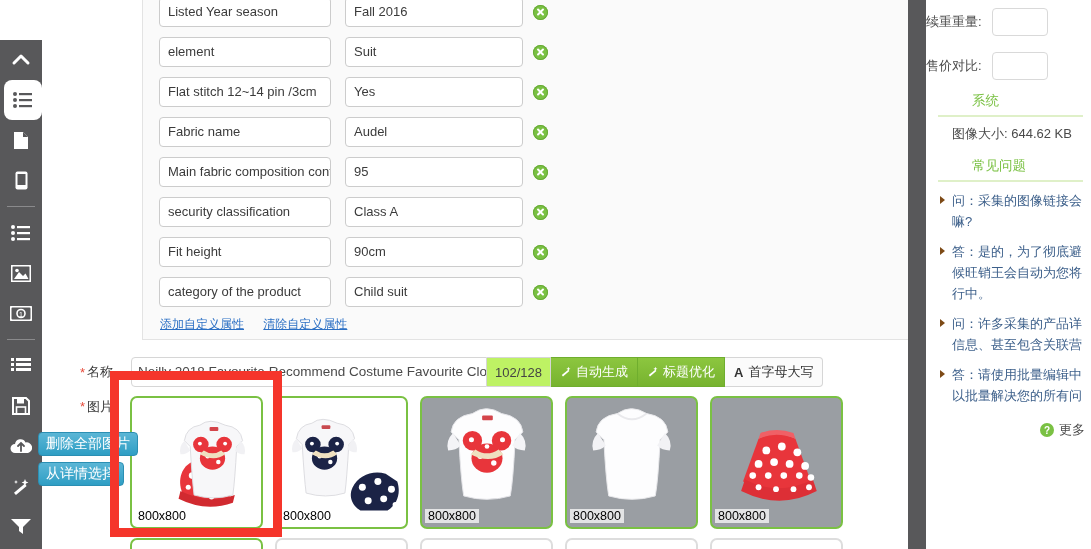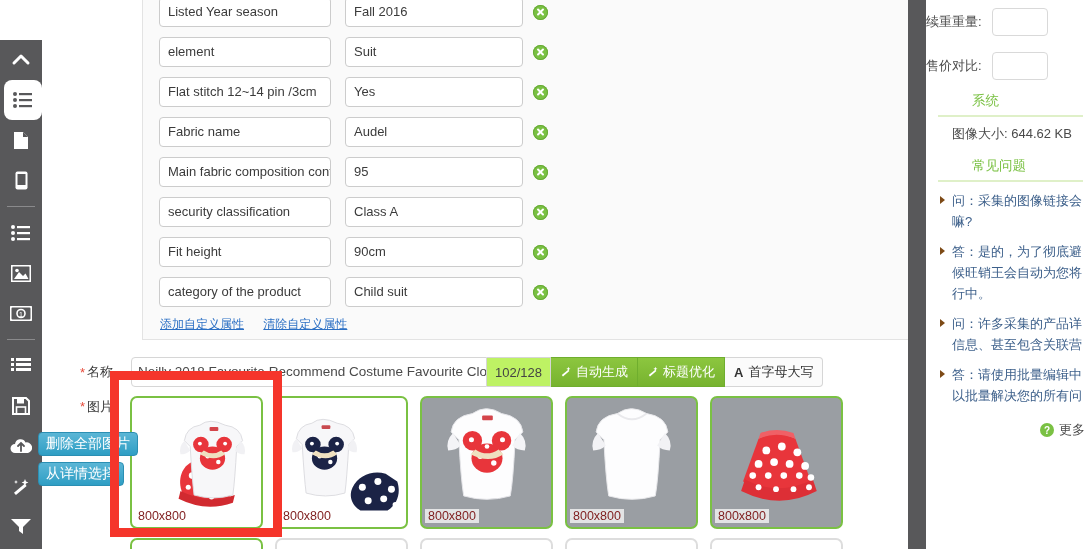--- a/index.html
+++ b/index.html
@@ -131,21 +131,21 @@
   .thumb {
     width: 133px; height: 133px;
     border: 2px solid #7ac143; border-radius: 7px;
     position: relative; overflow: hidden; background: #ffffff;
     cursor: pointer;
   }
   .thumb.gray-bg { background: #9a9ea3; }
   .thumb-badge {
     position: absolute; left: 3px; bottom: 4px;
     background: rgba(255,255,255,0.72);
-    color: #7f1d1d; font-size: 12.5px;
+    color: #000000; font-size: 12.5px;
     padding: 0 3px;
     font-family: "Liberation Sans", sans-serif;
     margin-top: 16px;
   }
   .thumb-row2 {
     display: flex; gap: 12px; margin-top: 9px;
   }
   .thumb-empty {
     width: 133px; height: 133px; border:2px solid #dddddd; border-radius: 7px; background:#fff;
   }

